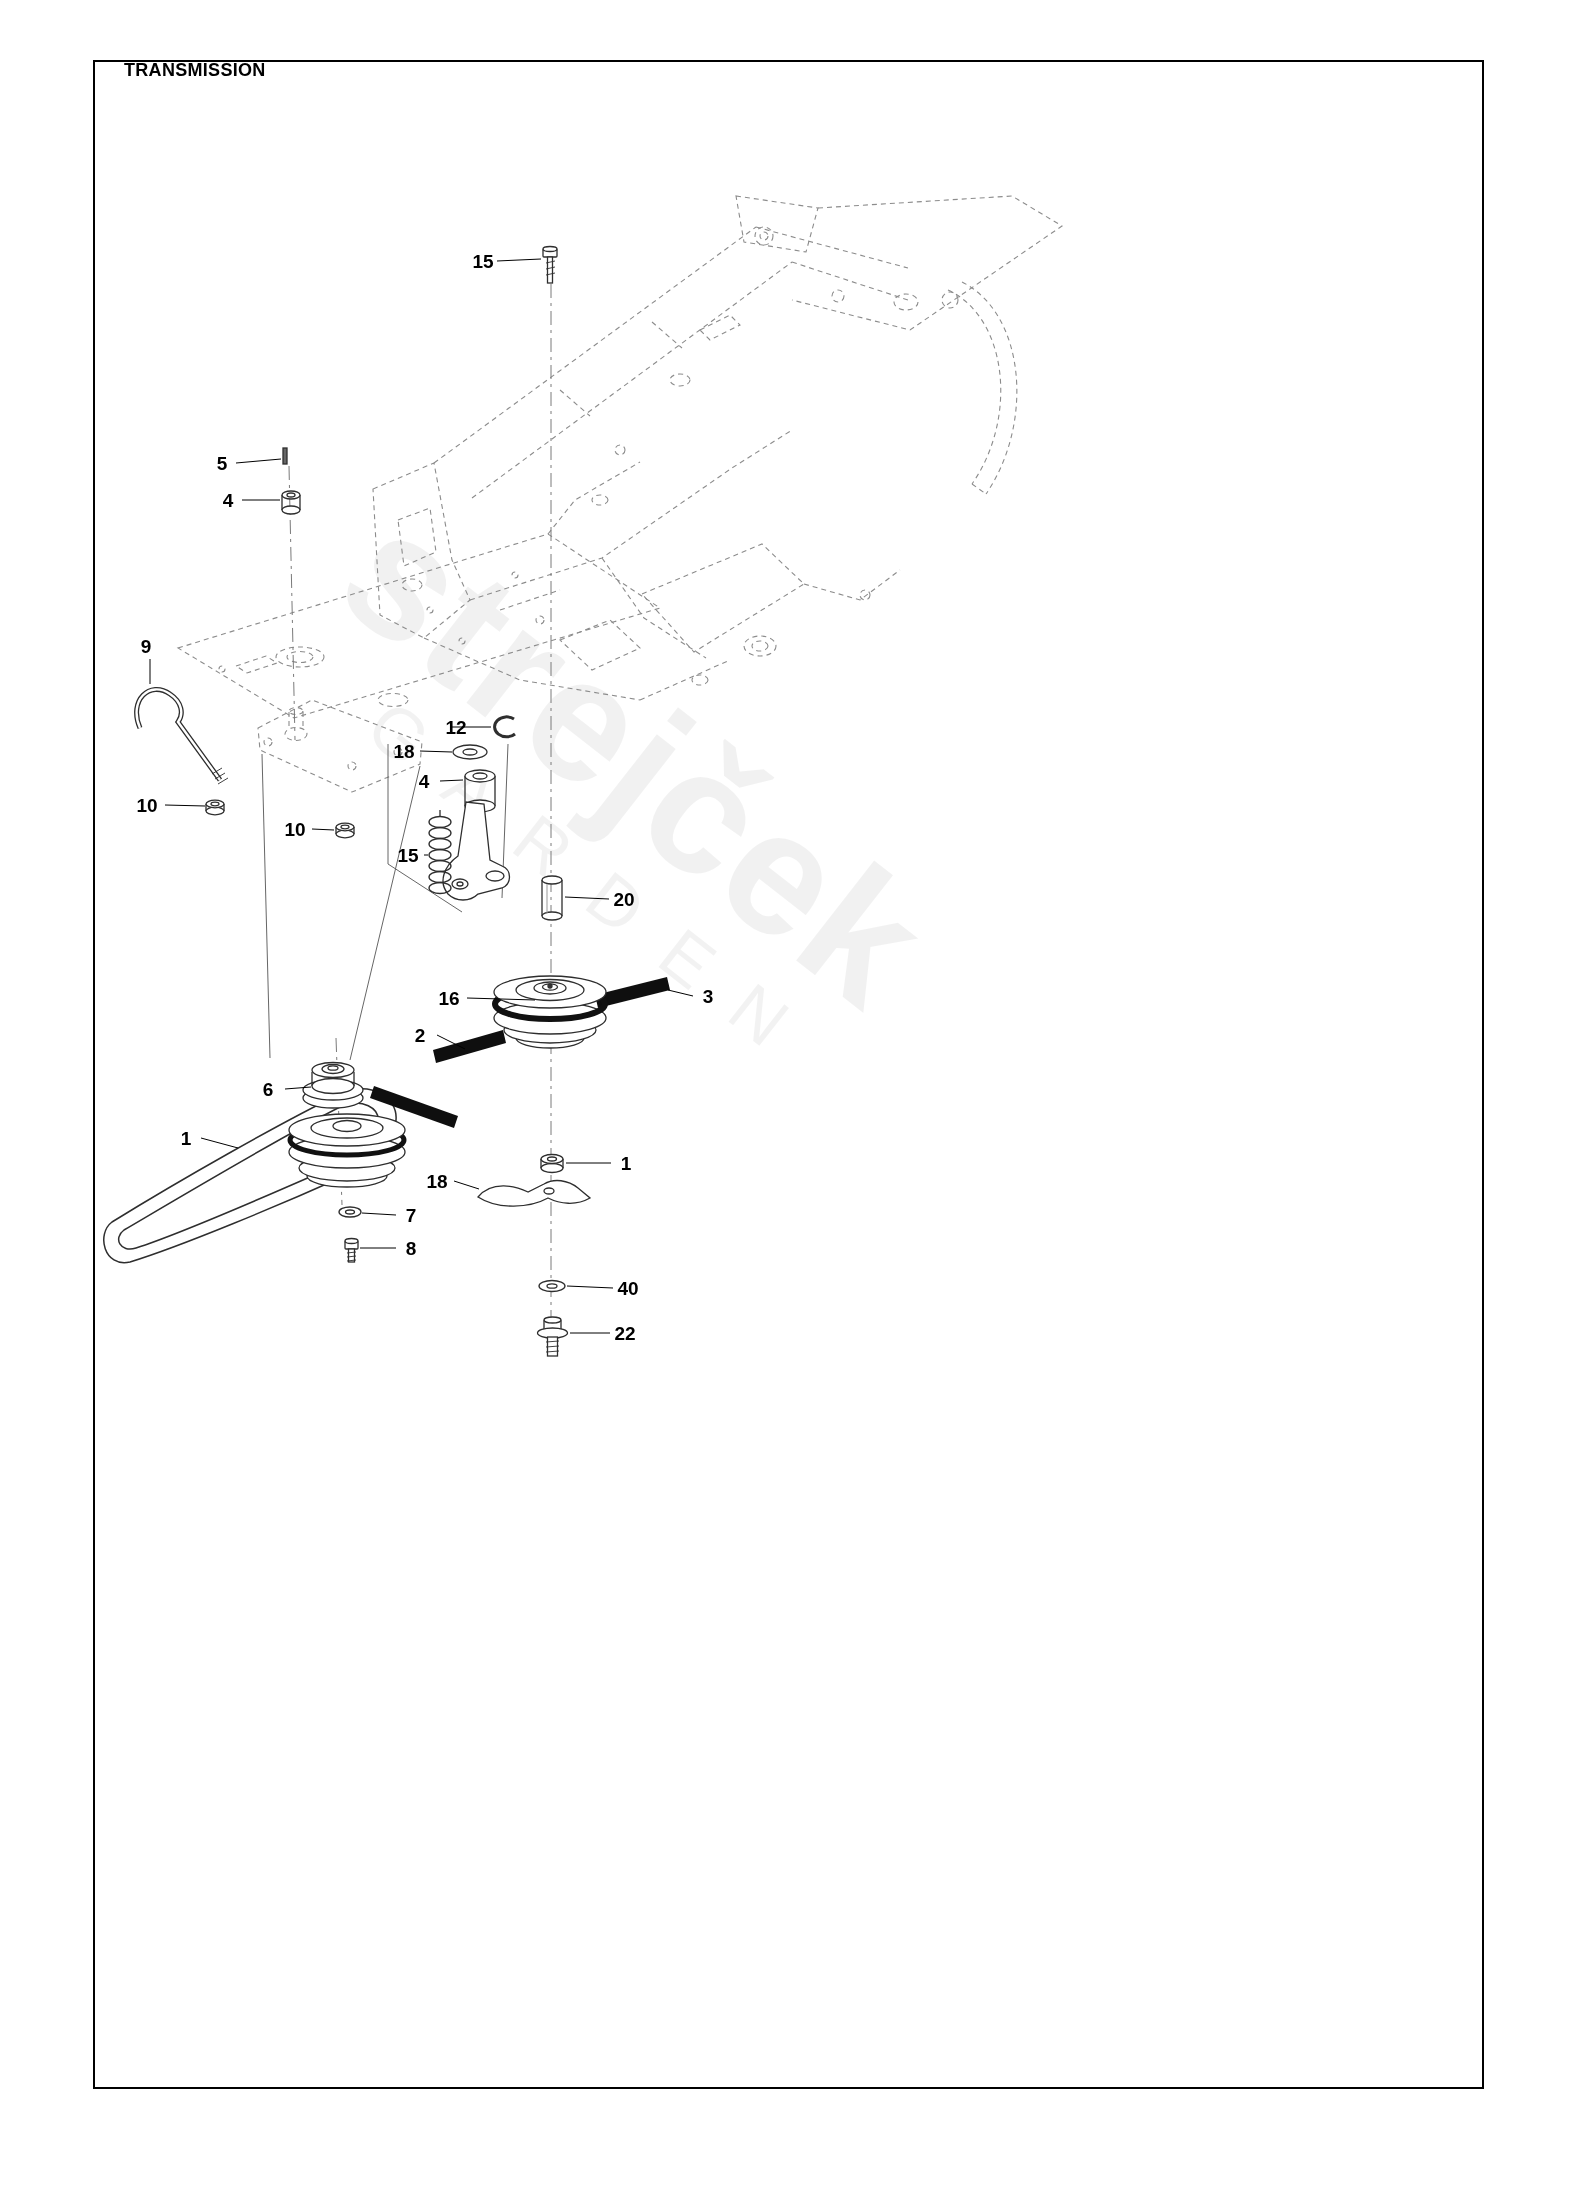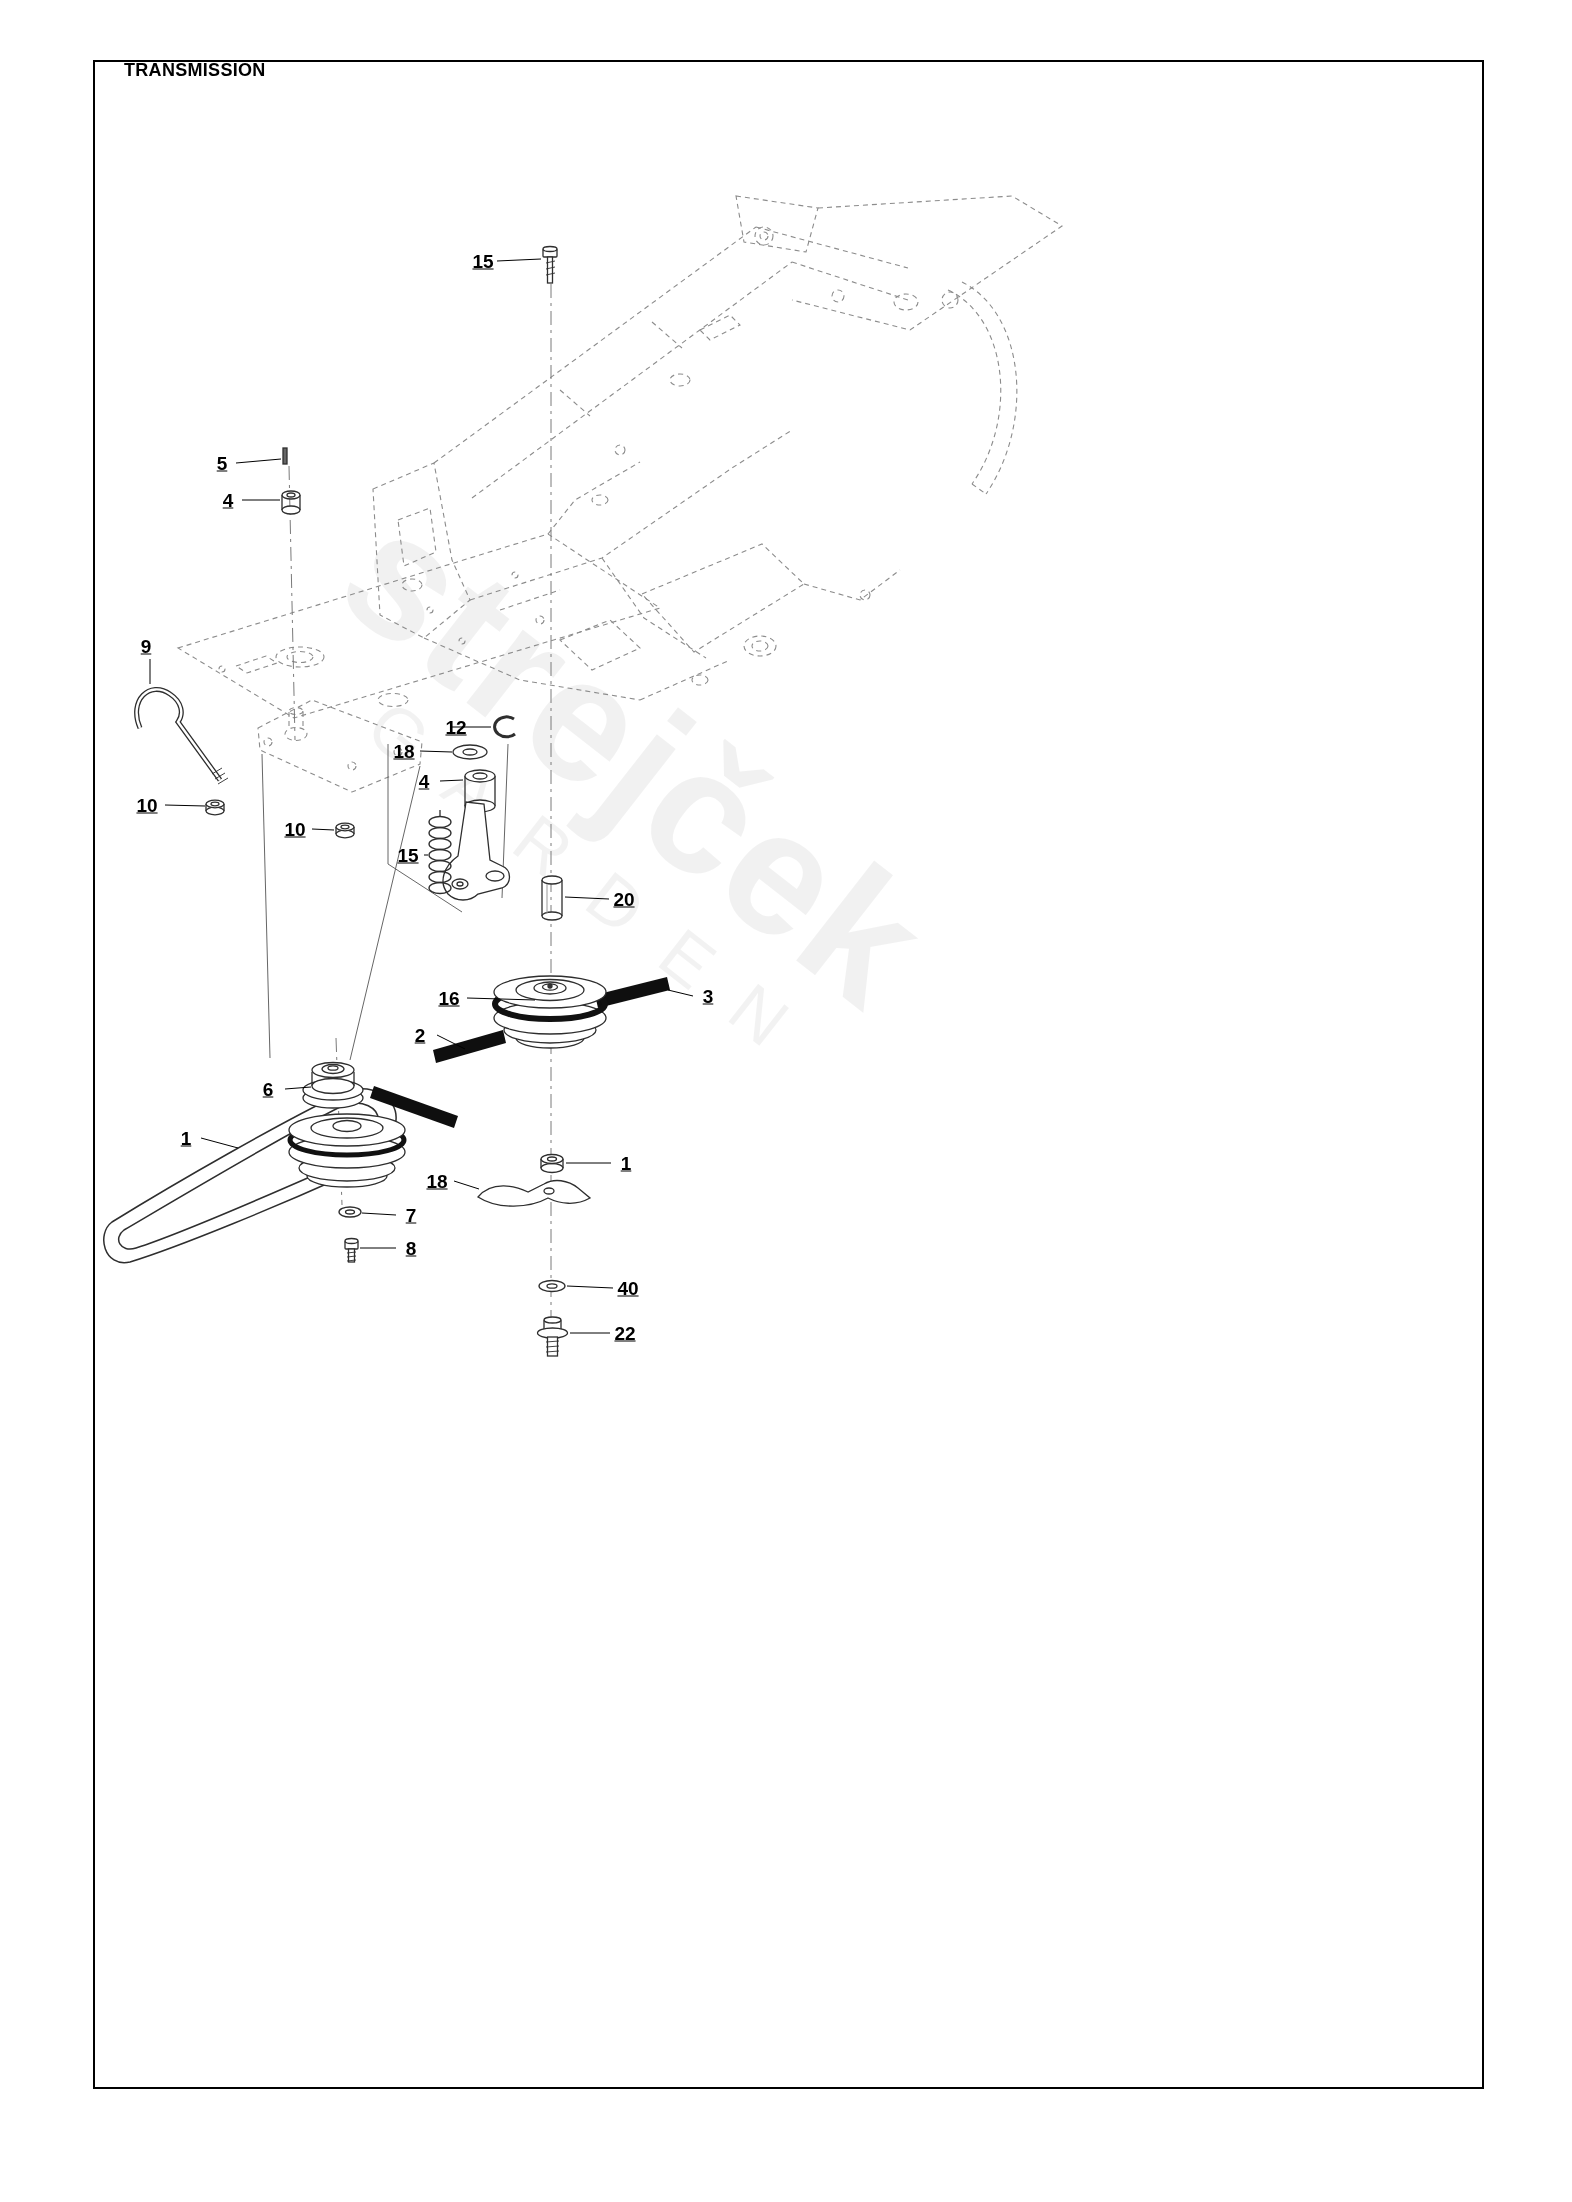--- a/index.html
+++ b/index.html
@@ -7,21 +7,21 @@
         font-family:"Liberation Sans","DejaVu Sans",sans-serif;color:#000;}
   .frame{position:absolute;left:93px;top:60px;width:1387px;height:2025px;border:2px solid #000;}
   .title{position:absolute;left:112px;top:60px;font-size:18px;font-weight:700;letter-spacing:.3px;margin-left:12px;}
   .watermark{position:absolute;left:430px;top:470px;transform:rotate(38deg);transform-origin:0 0;
              pointer-events:none;white-space:nowrap;}
   .wm-brand{font-size:175px;font-weight:700;letter-spacing:2px;color:rgba(0,0,0,0.055);}
   .wm-sub{font-size:70px;font-weight:400;letter-spacing:42px;text-align:right;margin-top:-14px;
           padding-right:16px;color:rgba(0,0,0,0.05);}
   svg.diagram{position:absolute;left:0;top:0;}
   .callout{position:absolute;transform:translate(-50%,-50%);font-size:19px;font-weight:700;
-           line-height:1;background:transparent;text-decoration:underline;}
+           line-height:1;background:transparent;}
 </style>
 </head>
 <body>
 
 <div class="page">
 
   <div class="watermark">
     <div class="wm-brand">strejček</div>
     <div class="wm-sub">GARDEN</div>
   </div>

